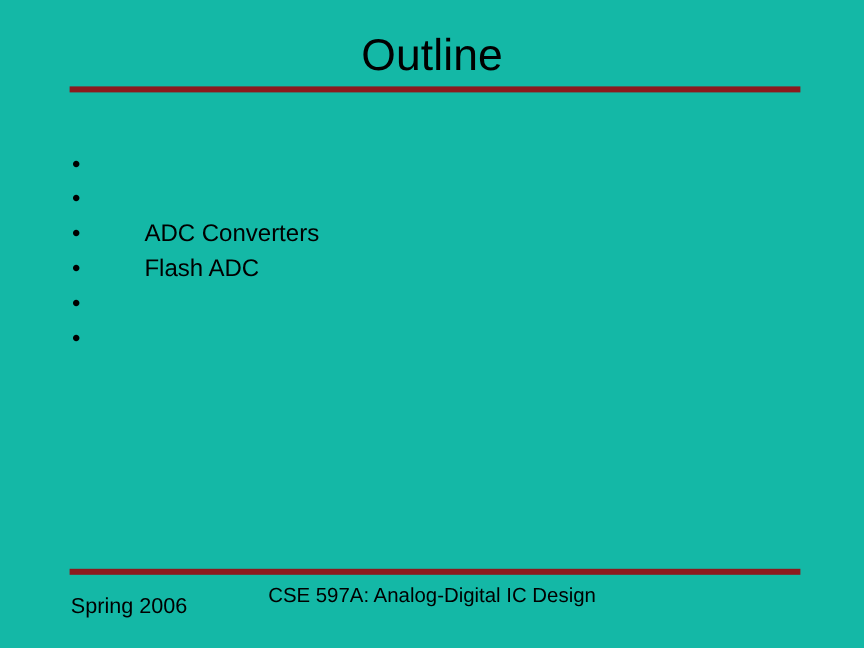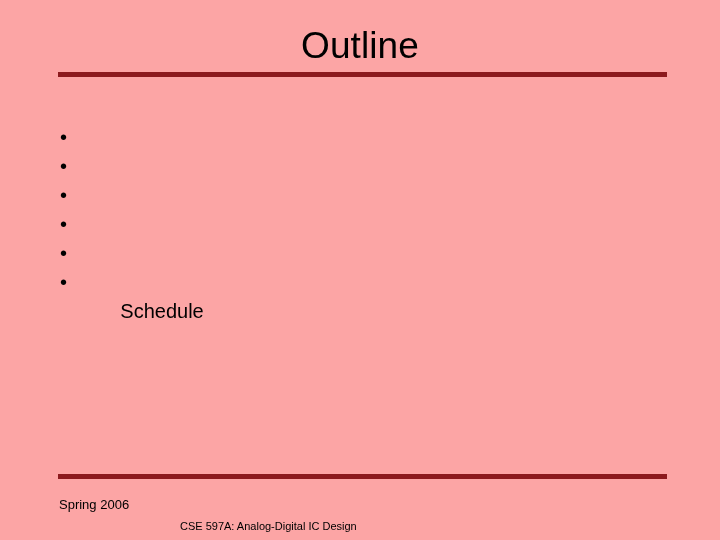--- a/index.html
+++ b/index.html
@@ -81,62 +81,64 @@
   .bullet-text {
     display: inline-block;
     vertical-align: top;
   }
 
   
   .footer-left {
     position: absolute;
     left: 59px;
     top: 497px;
-    font-size: 13px;
+    font-size: 18px;
     line-height: 16px;
     color: #000000;
     white-space: pre;
   }
 
   .footer-center {
     position: absolute;
     left: 180px;
-    top: 518px;
+    top: 489px;
     width: 360px;
-    font-size: 11px;
+    text-align: center;
+    font-size: 17px;
     line-height: 16px;
     color: #000000;
     white-space: pre;
   }
 </style>
 </head>
 <body>
 
-<div id="slide" style="background: #fca5a5;">
+<div id="slide" style="background: #14b8a6;">
 
   <h1 class="slide-title">Outline</h1>
 
   <div class="rule rule-top" style="background: rgb(140, 26, 30);"></div>
 
   <ul class="bullet-list">
     <li class="bullet-item">
       <span class="bullet-marker">•</span>
+      <span class="bullet-text">ADC Converters</span>
+    </li>
+    <li class="bullet-item">
+      <span class="bullet-marker">•</span>
+      <span class="bullet-text">Flash ADC</span>
     </li>
     <li class="bullet-item">
       <span class="bullet-marker">•</span>
     </li>
     <li class="bullet-item">
       <span class="bullet-marker">•</span>
     </li>
     <li class="bullet-item">
       <span class="bullet-marker">•</span>
-    </li>
-    <li class="bullet-item">
-      <span class="bullet-marker">•</span>
-      <span class="bullet-text">Schedule</span>
     </li>
     <li class="bullet-item">
       <span class="bullet-marker">•</span>
     </li>
   </ul>
 
   <div class="rule rule-bottom" style="background: rgb(140, 26, 30);"></div>
 
   <div class="footer-left">Spring 2006</div>
 

